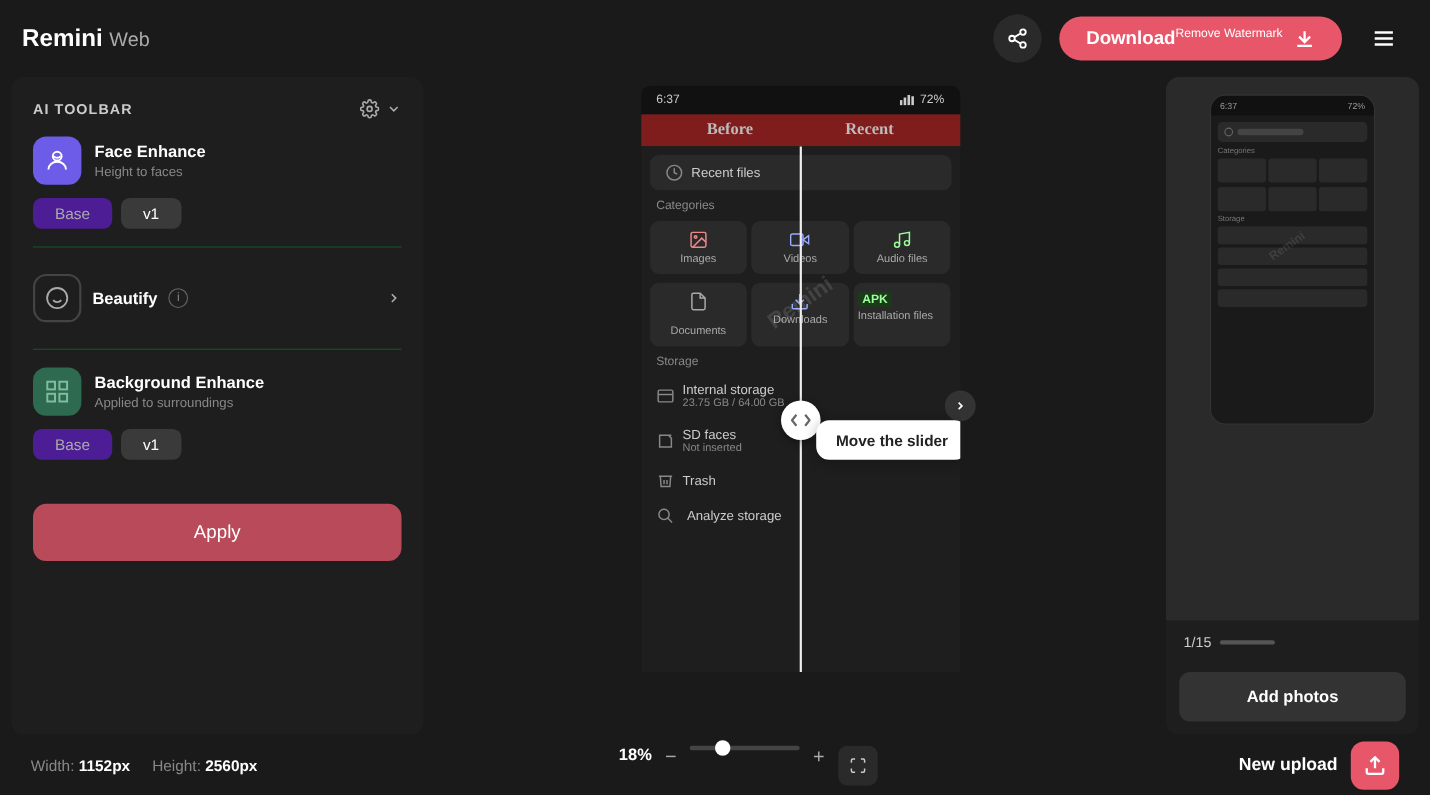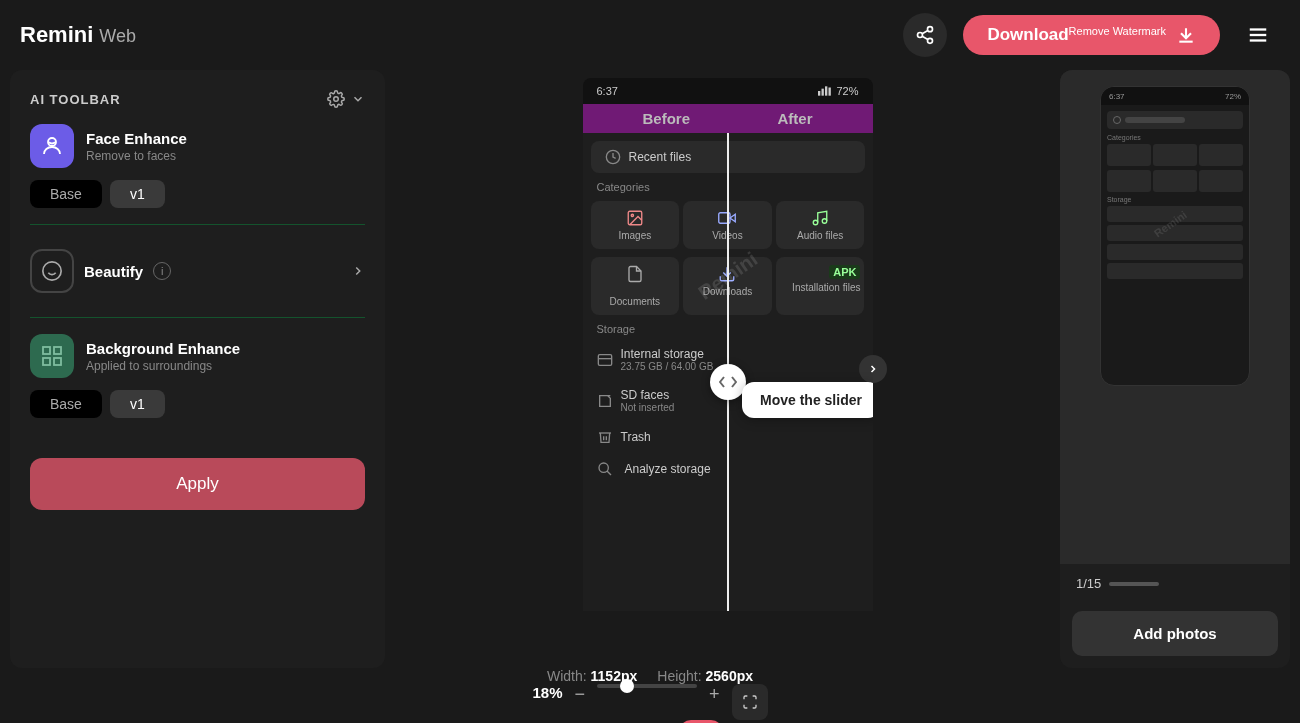--- a/index.html
+++ b/index.html
@@ -168,21 +168,21 @@
     }
     .version-btn {
       padding: 6px 20px;
       border-radius: 8px;
       border: none;
       cursor: pointer;
       font-size: 14px;
       font-weight: 500;
     }
     .version-btn.inactive {
-      background: #000000;
+      background: #4c1d95;
       color: #aaa;
     }
     .version-btn.active {
       background: #3a3a3a;
       color: #fff;
     }
     .beautify-row {
       display: flex;
       align-items: center;
       justify-content: space-between;
@@ -284,21 +284,20 @@
     }
 
     
     .bottom-bar {
       height: 55px;
       display: flex;
       align-items: center;
       justify-content: space-between;
       padding: 0 28px;
       background: #1a1a1a;
-      flex-direction: column;
     }
     .dimension-info {
       display: flex;
       gap: 20px;
       font-size: 14px;
       color: #aaa;
     }
     .dimension-label { color: #888; }
     .dimension-value { color: #fff; font-weight: 600; }
     .zoom-controls {
@@ -429,21 +428,21 @@
       <div class="tool-header">
         <div class="tool-icon face">
           <svg width="24" height="24" viewBox="0 0 24 24" fill="none" stroke="#fff" stroke-width="1.8">
             <circle cx="12" cy="8" r="4"></circle>
               <path d="M4 20c0-4 3.6-7 8-7s8 3 8 7"></path>
             <path d="M9 8c0 0 1 1.5 3 1.5s3-1.5 3-1.5"></path>
           </svg>
         </div>
         <div>
           <div class="tool-name">Face Enhance</div>
-          <div class="tool-desc">Remove to faces</div>
+          <div class="tool-desc">Height to faces</div>
         </div>
       </div>
       <div class="tool-versions">
         <button class="version-btn inactive">Base</button>
         <button class="version-btn active">v1</button>
       </div>
     </div>
 
     <div class="tool-card">
       <div class="beautify-row">
@@ -498,23 +497,23 @@
           <svg width="14" height="10" viewBox="0 0 24 16" fill="#ccc">
               <rect x="0" y="8" width="4" height="8"></rect>
               <rect x="6" y="4" width="4" height="12"></rect>
               <rect x="12" y="0" width="4" height="16"></rect>
               <rect x="18" y="2" width="4" height="14"></rect>
             </svg>
           <span>72%</span>
         </span>
       </div>
 
-      <div style="display:flex; justify-content:space-between; padding:6px 60px; background:#701a75;">
+      <div style="display:flex; justify-content:space-between; padding:6px 60px; background:#7f1d1d;font-family:Liberation Serif, serif;">
         <span style="font-size:15px; font-weight:600; color:#bbb;">Before</span>
-        <span style="font-size:15px; font-weight:600; color:#bbb;">After</span>
+        <span style="font-size:15px; font-weight:600; color:#bbb;">Recent</span>
       </div>
 
       <div style="position:relative; background:#1e1e1e; height:calc(100% - 120px); overflow:hidden;">
 
         <div style="position:absolute; top:0; left:50%; width:2px; height:100%; background:#eee; z-index:5; transform:translateX(-50%);"></div>
 
         <div style="padding:8px 0;">
           <div style="padding:8px 14px; display:flex; align-items:center; gap:8px; border-radius:8px; margin:0 8px 4px; background:#2a2a2a;">
             <svg width="16" height="16" viewBox="0 0 24 24" fill="none" stroke="#888" stroke-width="2">
                 <circle cx="12" cy="12" r="10"></circle>
@@ -559,21 +558,21 @@
               <span style="font-size:10px; color:#aaa;">Documents</span>
             </div>
             <div style="background:#2a2a2a; border-radius:8px; padding:8px 4px; display:flex;flex-direction:column;align-items:center;gap:3px;">
               <svg width="18" height="18" viewBox="0 0 24 24" fill="none" stroke="#9af" stroke-width="1.8">
                   <path d="M21 15v4a2 2 0 0 1-2 2H5a2 2 0 0 1-2-2v-4"></path>
                   <polyline points="7 10 12 15 17 10"></polyline>
                   <line x1="12" y1="15" x2="12" y2="3"></line>
                 </svg>
               <span style="font-size:10px; color:#aaa;">Downloads</span>
             </div>
-            <div style="background:#2a2a2a; border-radius:8px; padding:8px 4px; display:flex;flex-direction:column;align-items:flex-end;gap:3px;">
+            <div style="background:#2a2a2a; border-radius:8px; padding:8px 4px; display:flex;flex-direction:column;align-items:flex-start;gap:3px;">
               <span style="font-size:11px; font-weight:700; color:#9f9; background:#1a3a1a; padding:1px 4px; border-radius:3px;">APK</span>
               <span style="font-size:10px; color:#aaa;">Installation files</span>
             </div>
           </div>
 
           <div style="padding:4px 14px; font-size:11px; color:#888;">Storage</div>
 
           <div style="padding:8px 14px; display:flex; align-items:center; gap:8px;">
             <svg width="16" height="16" viewBox="0 0 24 24" fill="none" stroke="#888" stroke-width="2">
                 <rect x="2" y="4" width="20" height="16" rx="2"></rect>

